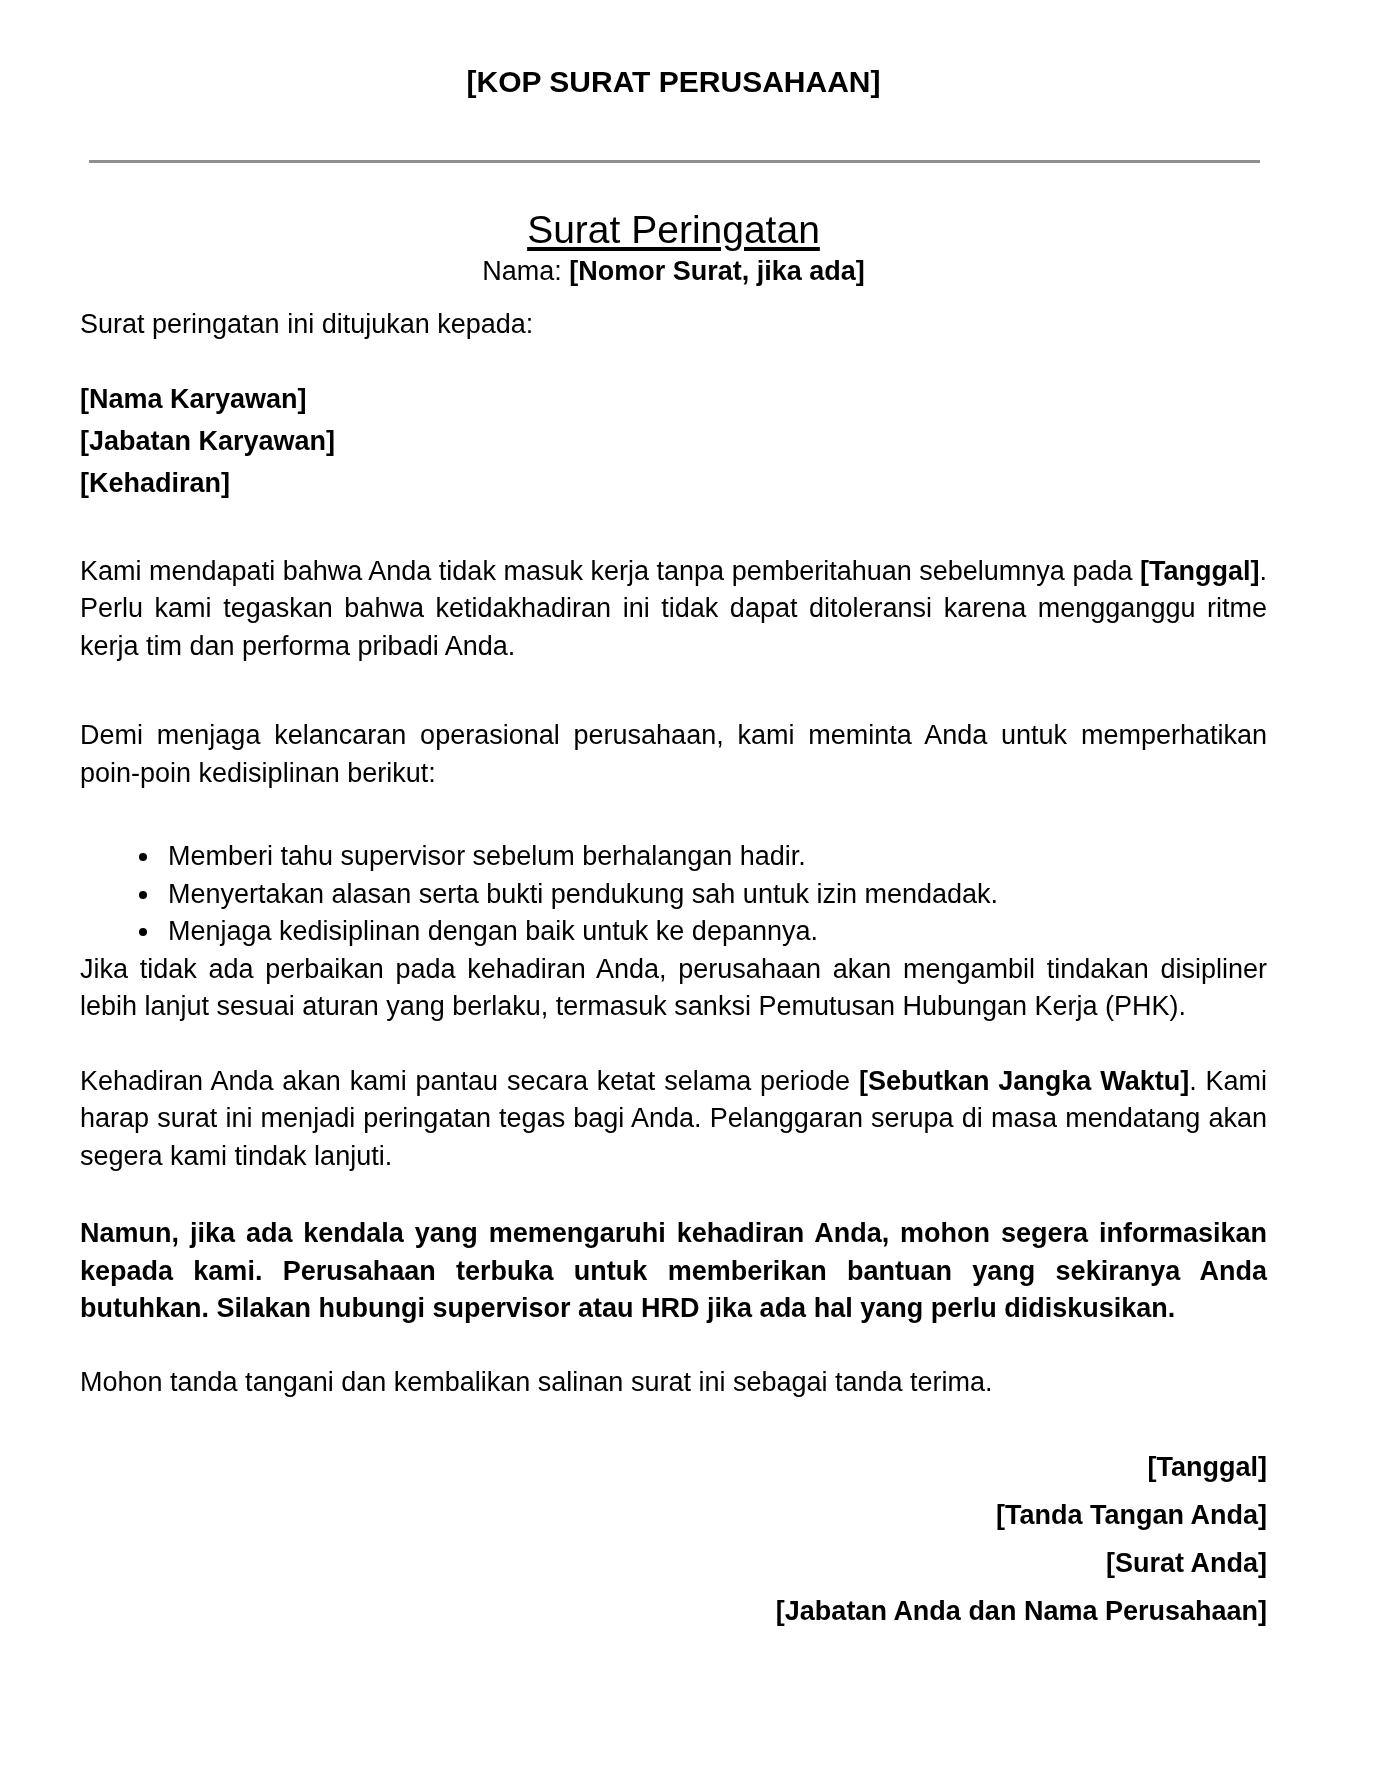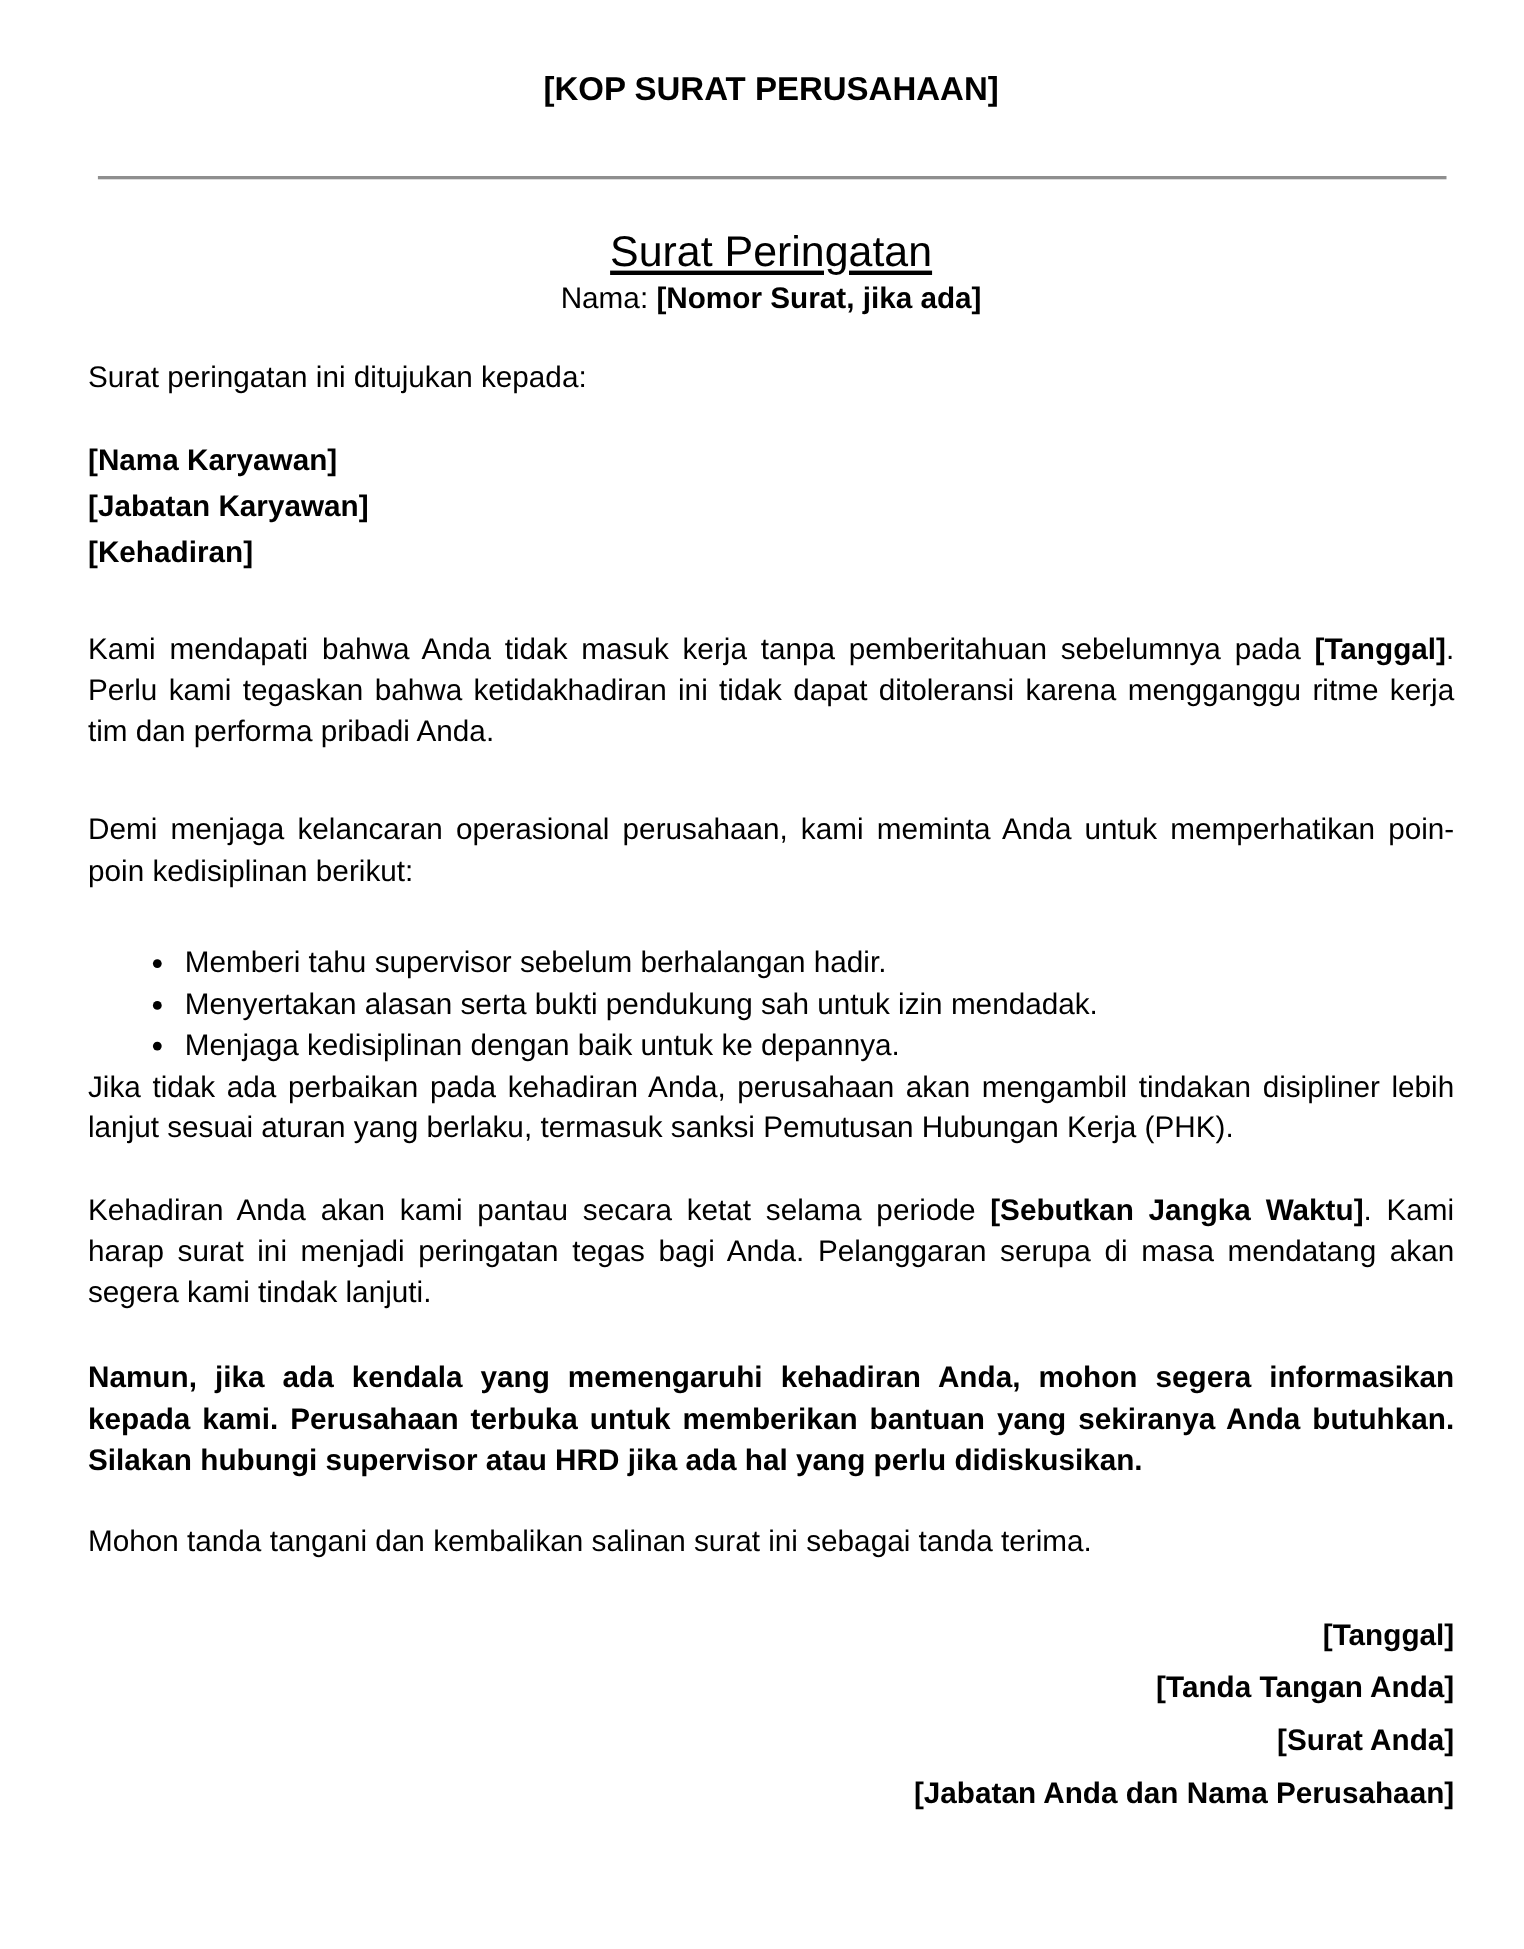--- a/index.html
+++ b/index.html
@@ -1,21 +1,21 @@
 <!DOCTYPE html>
 <html><head>
 <meta charset="utf-8">
 <style>
   html, body { margin: 0; padding: 0; background: #ffffff; }
   .page {
     position: relative;
     width: 1385px;
     height: 1772px;
     box-sizing: border-box;
-    padding: 62px 63px 0 80px;
+    padding: 62px 118px 0 80px;
     background: #ffffff;
     color: #000000;
     font-family: "Liberation Sans", sans-serif;
     font-size: 27px;
     line-height: 37.5px;
     overflow: hidden;
   }
   p { margin: 0; }
   .kop {
     text-align: center;
@@ -36,21 +36,21 @@
     line-height: 45px;
     text-decoration: underline;
     text-decoration-thickness: 4px;
     text-underline-offset: 4px;
   }
   .number-line {
     text-align: center;
     font-size: 27px;
     line-height: 38px;
   }
-  .intro { margin-top: 35px; }
+  .intro { margin-top: 16px; }
   .recipient { margin-top: 34px; }
   .recipient-line {
     font-weight: bold;
     line-height: 42px;
   }
   .para { text-align: justify; }
   .p1 { margin-top: 49px; }
   .p2 { margin-top: 52px; }
   .discipline-list {
     margin: 46px 0 0 0;

